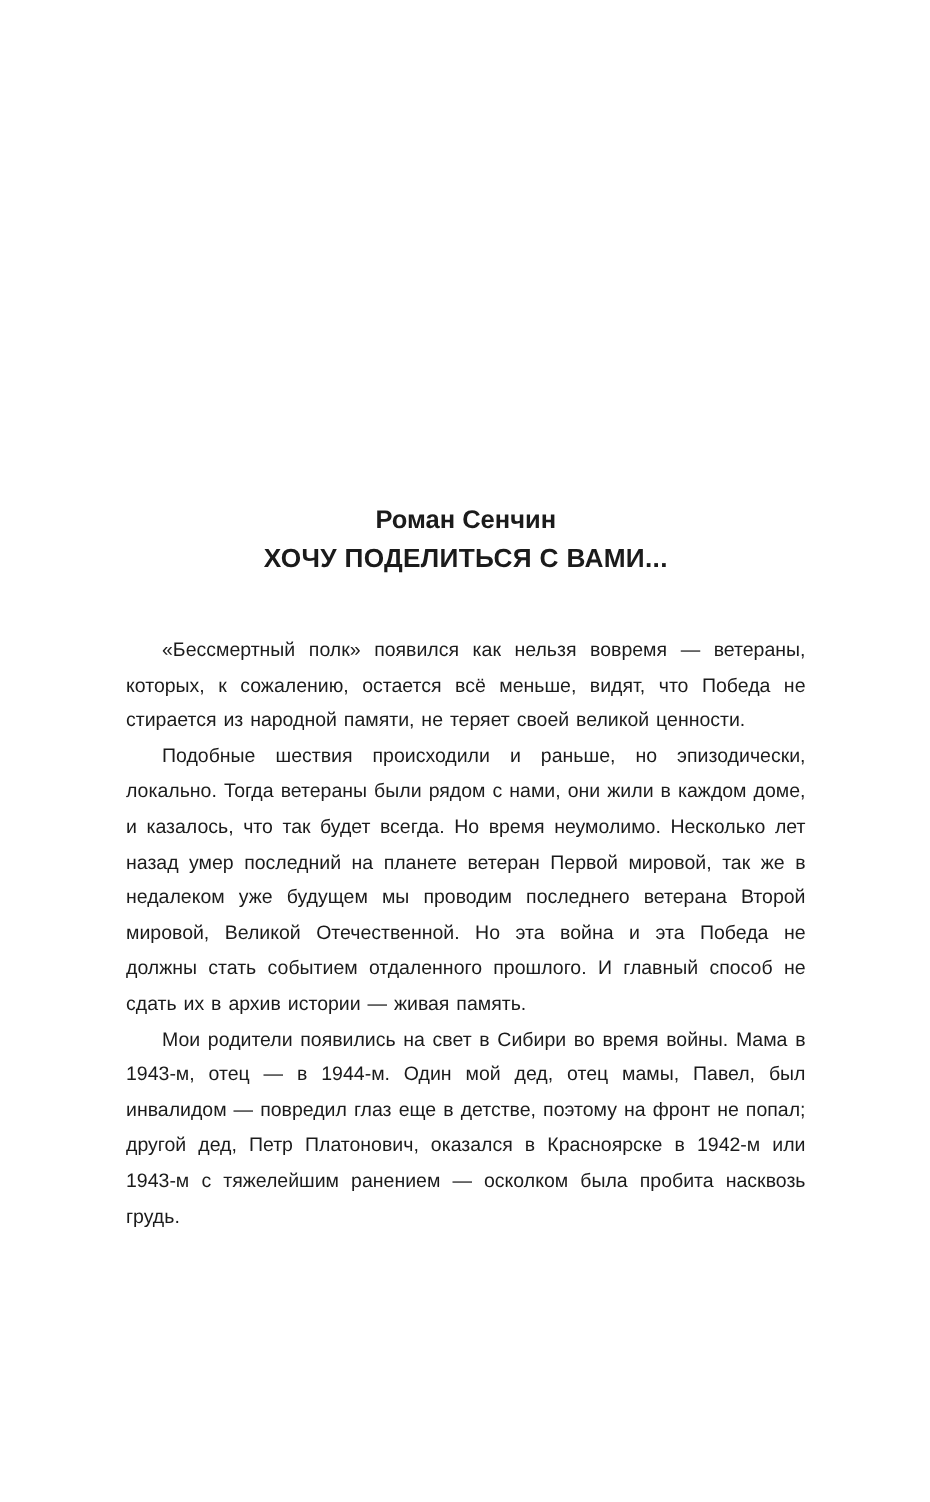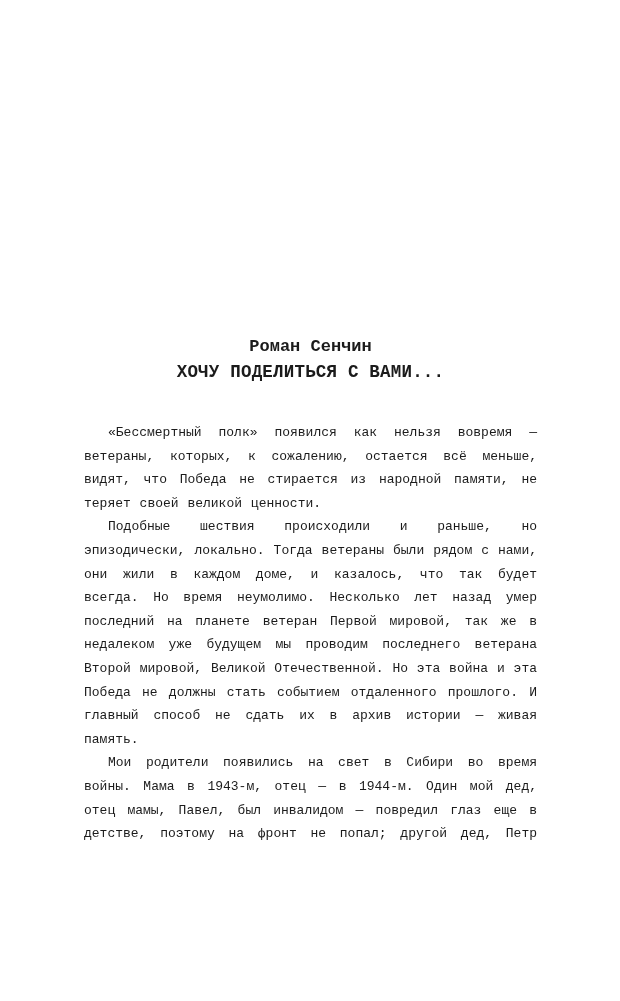--- a/index.html
+++ b/index.html
@@ -6,21 +6,21 @@
     margin: 0;
     padding: 0;
     background: #ffffff;
   }
   .page {
     position: relative;
     width: 620px;
     height: 852px;
     background: #ffffff;
     color: #1b1b1b;
-    font-family: Liberation Mono, monospace;
+    font-family: Liberation Sans, sans-serif;
     overflow: hidden;
     box-sizing: border-box;
   }
   .heading {
     position: absolute;
     top: 334px;
     left: 84px;
     right: 83px;
     text-align: center;
   }

